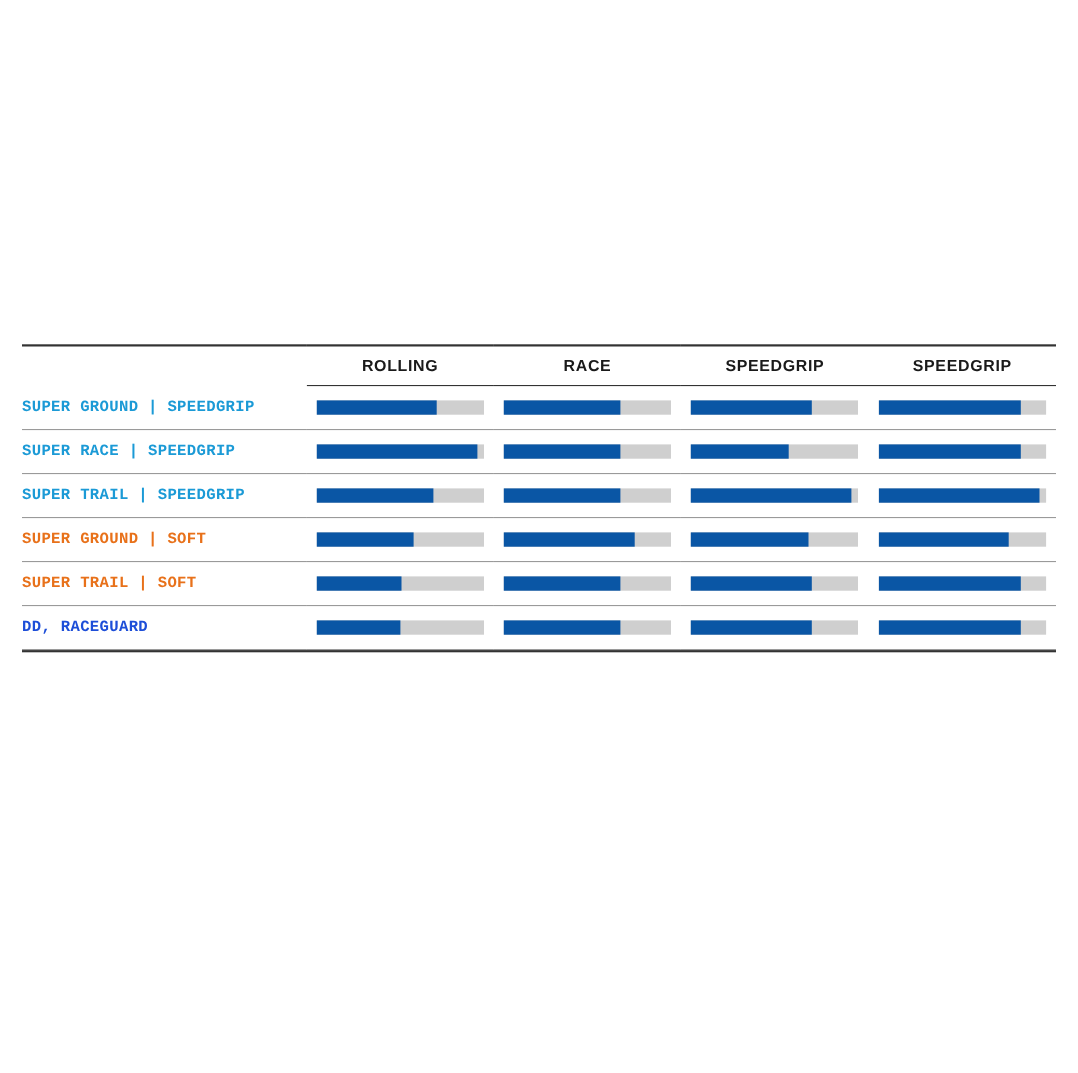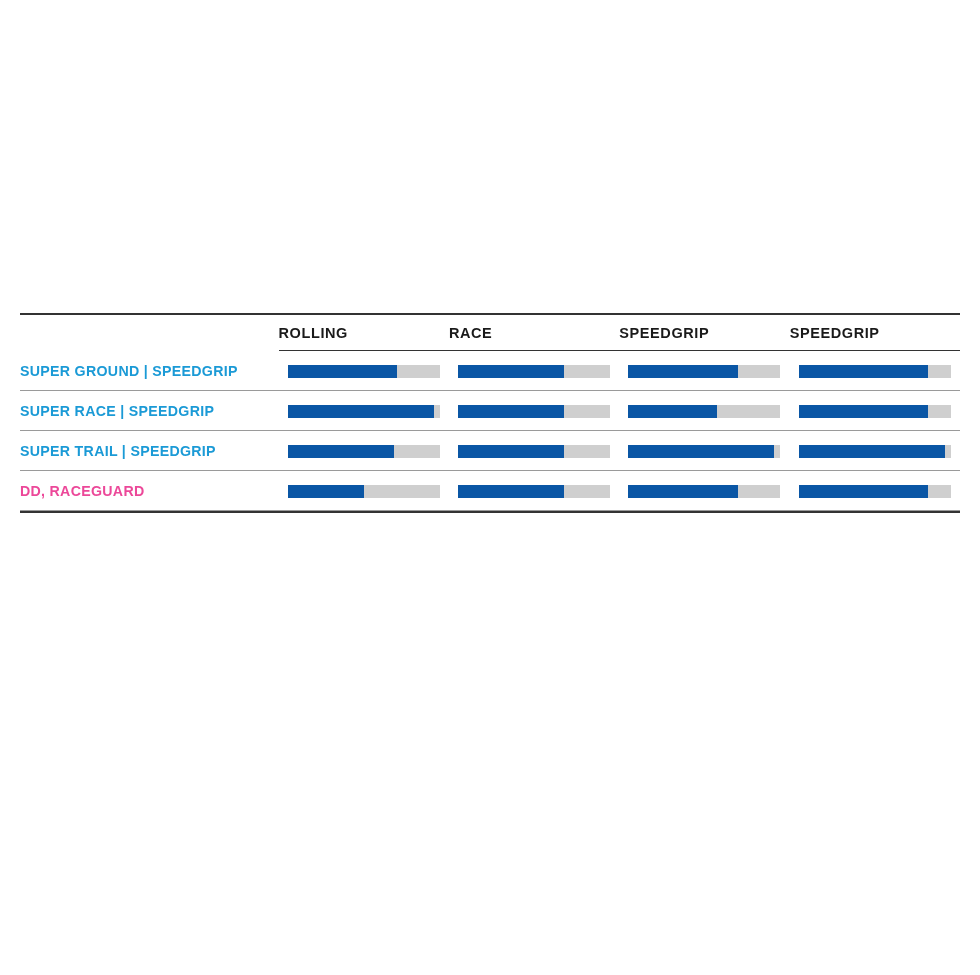--- a/index.html
+++ b/index.html
@@ -33,36 +33,37 @@
 
   
   tr.header-row th {
     border-top: 2px solid #333333;
     border-bottom: 1px solid #333333;
     padding: 10px 0 9px 0;
     font-size: 14.5px;
     font-weight: bold;
     letter-spacing: 0.6px;
     color: #1a1a1a;
-    text-align: left;
+    text-align: center;
     vertical-align: bottom;
   }
   tr.header-row th.label-head {
     border-bottom: none;
     text-align: left;
   }
 
   td.row-label {
     font-size: 14.2px;
     font-weight: bold;
     letter-spacing: 0.3px;
     padding: 11px 0 10px 0;
     border-bottom: 1px solid #9a9a9a;
     white-space: nowrap;
     vertical-align: middle;
+    font-family: Liberation Mono, monospace;
   }
   td.bar-cell {
     padding: 11px 0 10px 0;
     border-bottom: 1px solid #9a9a9a;
     vertical-align: middle;
     text-align: center;
   }
 
   tr.last-row td.row-label,
   tr.last-row td.bar-cell {
@@ -86,21 +87,21 @@
   .bar-fill {
     position: absolute;
     left: 0;
     top: 0;
     bottom: 0;
     background: #0a56a5;
   }
 
   .lbl-cyan  { color: #1b9ad6; }
   .lbl-orange{ color: #e8711a; }
-  .lbl-black { color: #ec4899; }
+  .lbl-black { color: #1d4ed8; }
 </style>
 </head>
 <body>
 
 <div id="chart-wrap">
   <table class="spec-table">
     <colgroup>
       <col class="label-col">
       <col class="metric-col">
       <col class="metric-col">
@@ -132,20 +133,34 @@
           <td class="bar-cell"><div class="bar-track"><div class="bar-fill" style="width: 85%;"></div></div></td>
         </tr>
         <tr>
           <td class="row-label lbl-cyan">SUPER TRAIL | SPEEDGRIP</td>
           <td class="bar-cell"><div class="bar-track"><div class="bar-fill" style="width: 70%;"></div></div></td>
           <td class="bar-cell"><div class="bar-track"><div class="bar-fill" style="width: 70%;"></div></div></td>
           <td class="bar-cell"><div class="bar-track"><div class="bar-fill" style="width: 96%;"></div></div></td>
           <td class="bar-cell"><div class="bar-track"><div class="bar-fill" style="width: 96%;"></div></div></td>
         </tr>
         <tr>
+          <td class="row-label lbl-orange">SUPER GROUND | SOFT</td>
+          <td class="bar-cell"><div class="bar-track"><div class="bar-fill" style="width: 58%;"></div></div></td>
+          <td class="bar-cell"><div class="bar-track"><div class="bar-fill" style="width: 78%;"></div></div></td>
+          <td class="bar-cell"><div class="bar-track"><div class="bar-fill" style="width: 70%;"></div></div></td>
+          <td class="bar-cell"><div class="bar-track"><div class="bar-fill" style="width: 78%;"></div></div></td>
+        </tr>
+        <tr>
+          <td class="row-label lbl-orange">SUPER TRAIL | SOFT</td>
+          <td class="bar-cell"><div class="bar-track"><div class="bar-fill" style="width: 51%;"></div></div></td>
+          <td class="bar-cell"><div class="bar-track"><div class="bar-fill" style="width: 70%;"></div></div></td>
+          <td class="bar-cell"><div class="bar-track"><div class="bar-fill" style="width: 72%;"></div></div></td>
+          <td class="bar-cell"><div class="bar-track"><div class="bar-fill" style="width: 85%;"></div></div></td>
+        </tr>
+        <tr>
           <td class="row-label lbl-black">DD, RACEGUARD</td>
           <td class="bar-cell"><div class="bar-track"><div class="bar-fill" style="width: 50%;"></div></div></td>
           <td class="bar-cell"><div class="bar-track"><div class="bar-fill" style="width: 70%;"></div></div></td>
           <td class="bar-cell"><div class="bar-track"><div class="bar-fill" style="width: 72%;"></div></div></td>
           <td class="bar-cell"><div class="bar-track"><div class="bar-fill" style="width: 85%;"></div></div></td>
         </tr>
       </tbody>
   </table>
   <div class="bottom-rule"></div>
 </div>

